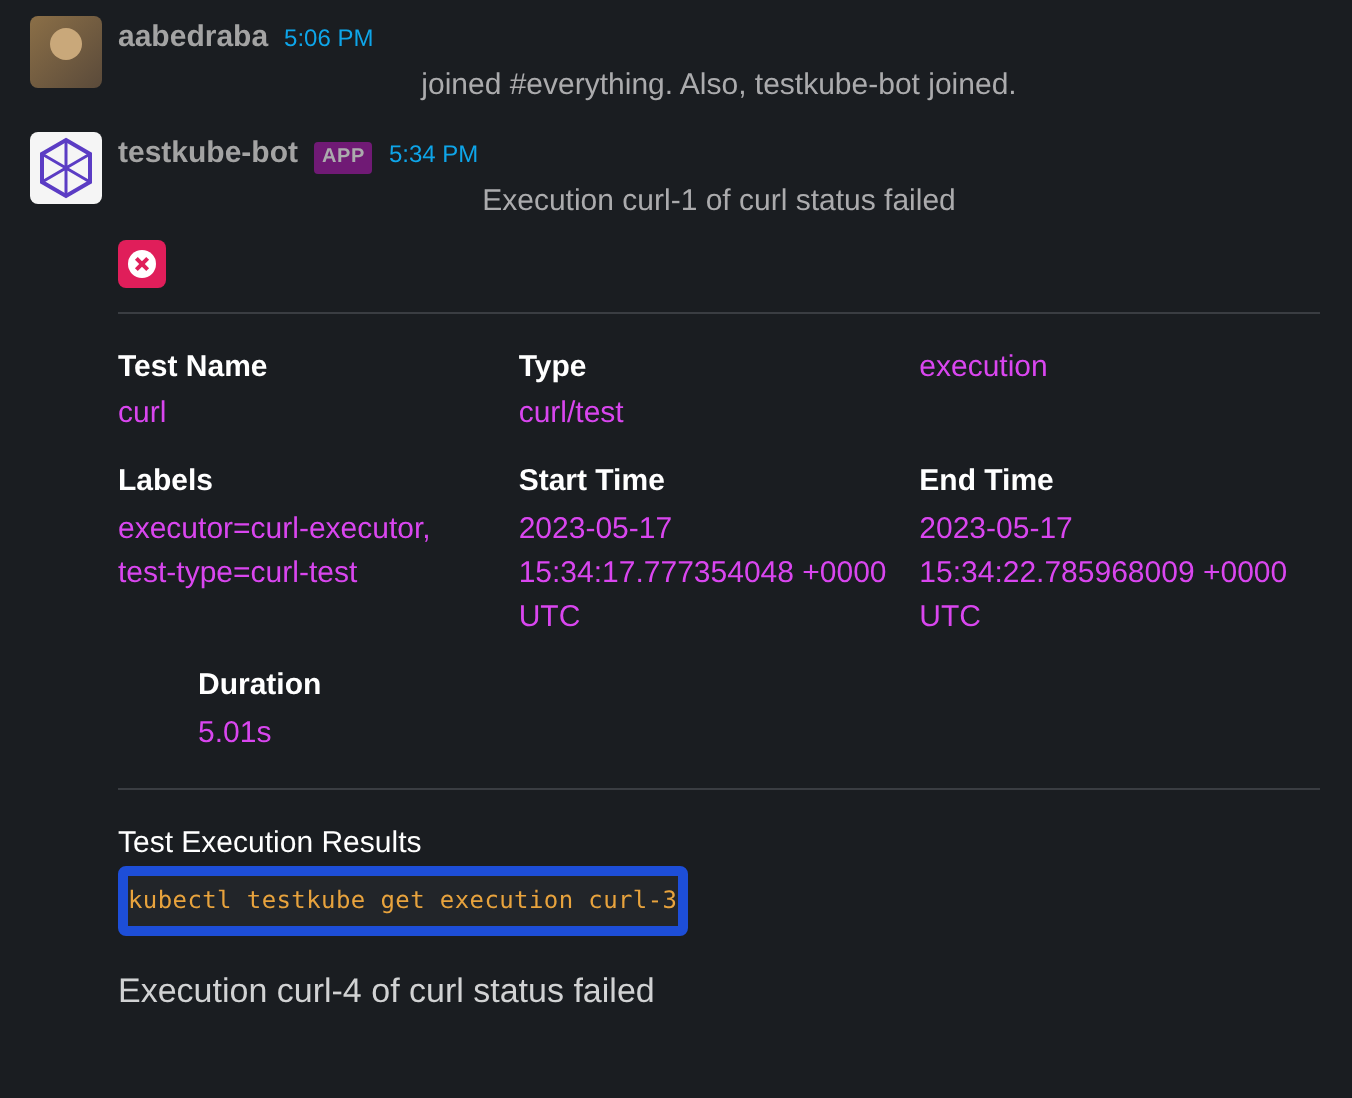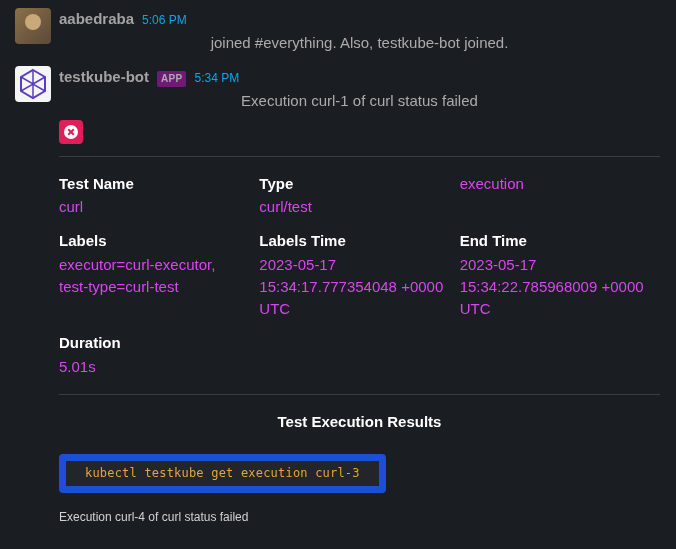--- a/index.html
+++ b/index.html
@@ -114,50 +114,49 @@
       border-top: 1px solid #3a3d42;
       margin: 8px 0 16px 0;
     }
     .fields {
       display: grid;
       grid-template-columns: 1fr 1fr 1fr;
       gap: 12px 0;
       margin-bottom: 16px;
     }
     .field { padding-right: 16px; }
-    .field-full { grid-column: 1 / -1; }
+    .field-full { grid-column: 1 / -1; margin-left: 40px; }
     .field-label {
       font-weight: 700;
       color: #ffffff;
       margin-bottom: 2px;
     }
     .field-value {
       color: #d946ef;
     }
     .section-title {
-      font-weight: 700;
+      font-weight: 400;
       color: #ffffff;
-      margin-bottom: 21px;
-      text-align: center;
+      margin-bottom: 0;
     }
     .code-block {
       display: inline-block;
       background: #222529;
-      border: 7px solid #1d4ed8;
+      border: 5px solid #1d4ed8;
       border-radius: 4px;
-      padding: 4px 19px;
+      padding: 4px 0;
       font-family: "Monaco", "Menlo", "Consolas", monospace;
       font-size: 12px;
       color: #e8a33d;
       margin-bottom: 16px;
       letter-spacing: 0.2px;
     }
     .next-msg {
       color: #d1d2d3;
-      font-size: 12px;
+      font-size: 17px;
     }
   </style>
 </head>
 <body>
 
 <div class="message">
   <div class="avatar avatar-user"></div>
   <div class="msg-content">
     <div class="msg-header">
       <span class="username">aabedraba</span>
@@ -197,21 +196,21 @@
           <div class="field-value">curl/test</div>
         </div>
         <div class="field">
           <div class="field-value">execution</div>
         </div>
         <div class="field">
           <div class="field-label">Labels</div>
           <div class="field-value">executor=curl-executor, test-type=curl-test</div>
         </div>
         <div class="field">
-          <div class="field-label">Labels Time</div>
+          <div class="field-label">Start Time</div>
           <div class="field-value">2023-05-17 15:34:17.777354048 +0000 UTC</div>
         </div>
         <div class="field">
           <div class="field-label">End Time</div>
           <div class="field-value">2023-05-17 15:34:22.785968009 +0000 UTC</div>
         </div>
         <div class="field field-full">
           <div class="field-label">Duration</div>
           <div class="field-value">5.01s</div>
         </div>

